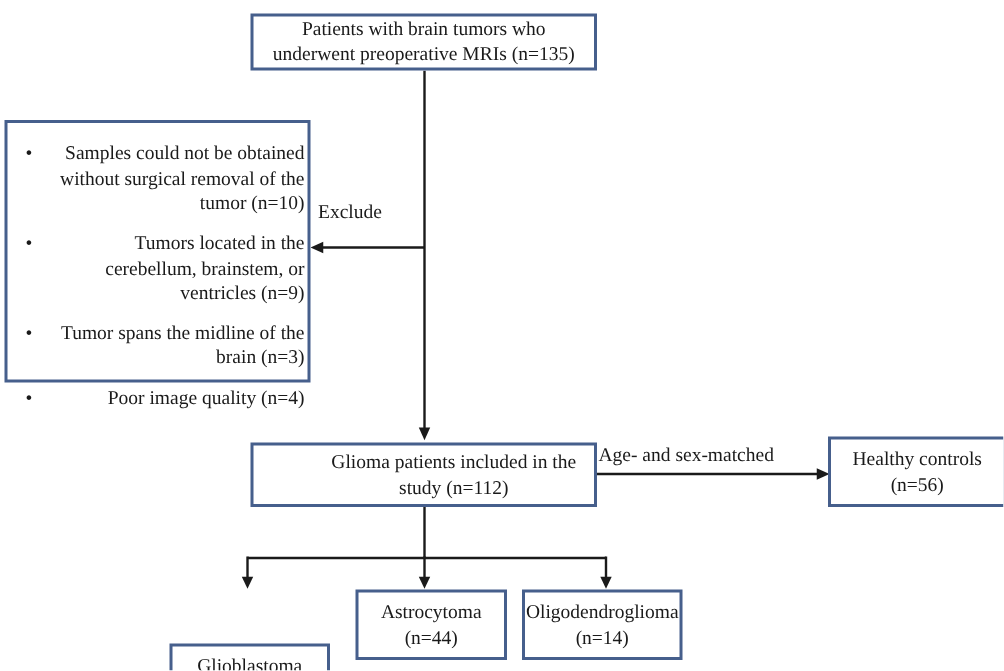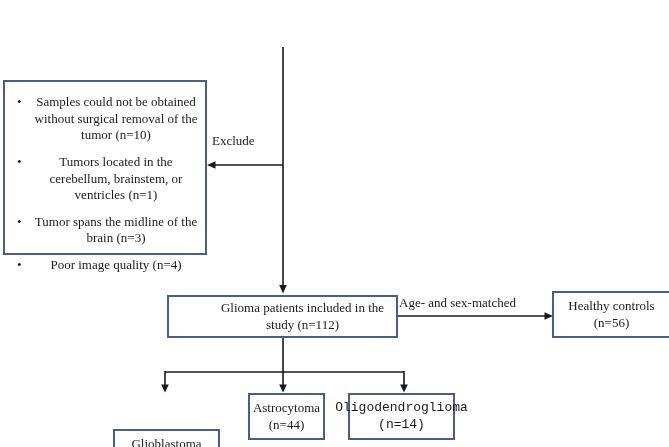--- a/index.html
+++ b/index.html
@@ -26,26 +26,26 @@
     justify-content: center;
     text-align: center;
     font-size: 13px;
     line-height: 1.3;
     padding: 2px 8px;
   }
   #top-box        { left: 167px; top: 9px;   width: 231px; height: 38px; }
   #included-box   { left: 167px; top: 295px; width: 231px; height: 43px; padding-left: 48px; }
   #controls-box   { left: 552px; top: 291px; width: 119px; height: 47px; padding: 2px 4px; }
   #glioblastoma-box     { left: 113px; top: 393px; width: 107px; height: 47px; padding: 2px 4px; margin-top: 36px; }
-  #astrocytoma-box      { left: 248px; top: 393px; width: 77px; height: 47px; padding: 2px 4px; }
-  #oligodendroglioma-box{ left: 348px; top: 393px; width: 107px; height: 47px; padding: 2px 2px; font-family: Liberation Mono, monospace; }
+  #astrocytoma-box      { left: 237px; top: 393px; width: 101px; height: 47px; padding: 2px 4px; }
+  #oligodendroglioma-box{ left: 348px; top: 393px; width: 107px; height: 47px; padding: 2px 2px; }
   #exclusion-box {
     left: 3px; top: 80px; width: 204px; height: 175px;
     display: block;
-    text-align: center;
+    text-align: right;
     padding: 0;
   }
   #exclusion-box ul {
     list-style: none;
     margin: 0;
     padding: 12px 2px 0 12px;
     font-size: 13px;
     line-height: 1.28;
   }
   #exclusion-box li {
@@ -106,25 +106,28 @@
     <g>
       <line x1="283" y1="371" x2="283" y2="386"></line>
       <polygon points="279.2,384.5 286.8,384.5 283,392.5"></polygon>
     </g>
     <g>
       <line x1="404" y1="371" x2="404" y2="386"></line>
       <polygon points="400.2,384.5 407.8,384.5 404,392.5"></polygon>
     </g>
   </svg>
 
+  <div class="box" id="top-box">
+    <span>Patients with brain tumors who underwent preoperative MRIs (n=135)</span>
+  </div>
 
   <div class="box" id="exclusion-box">
     <ul>
       <li>Samples could not be obtained without surgical removal of the tumor (n=10)</li>
-      <li>Tumors located in the cerebellum, brainstem, or ventricles (n=1)</li>
+      <li>Tumors located in the cerebellum, brainstem, or ventricles (n=9)</li>
       <li>Tumor spans the midline of the brain (n=3)</li>
       <li>Poor image quality (n=4)</li>
     </ul>
   </div>
 
   <div class="float-label" id="exclude-label">Exclude</div>
 
   <div class="box" id="included-box">
     <span>Glioma patients included in the study (n=112)</span>
   </div>

